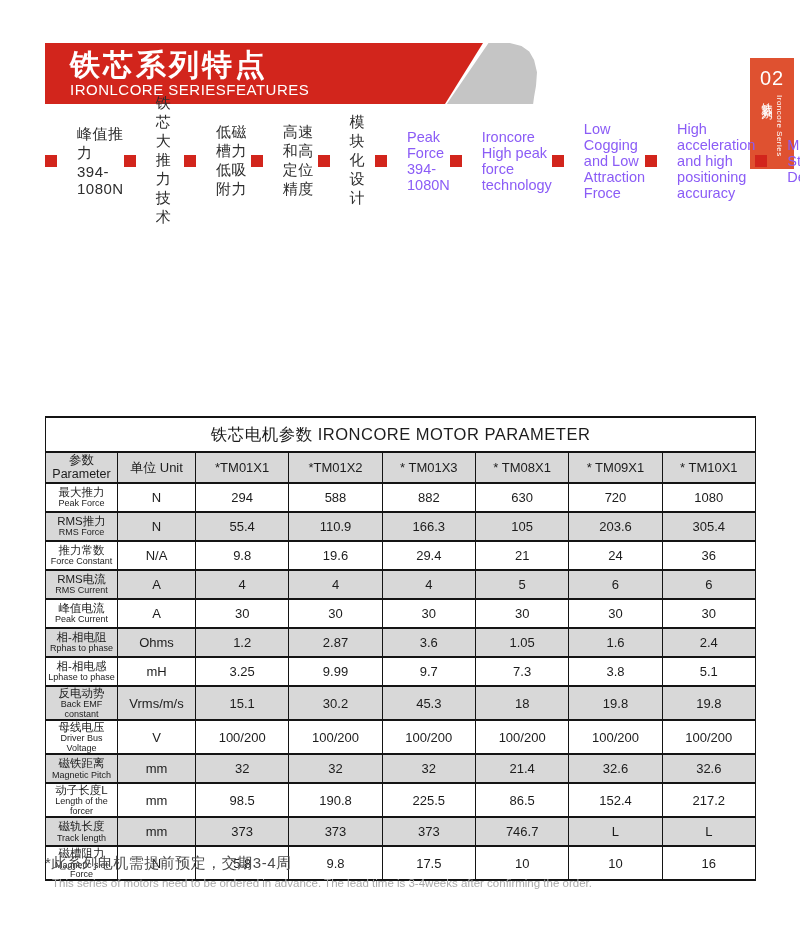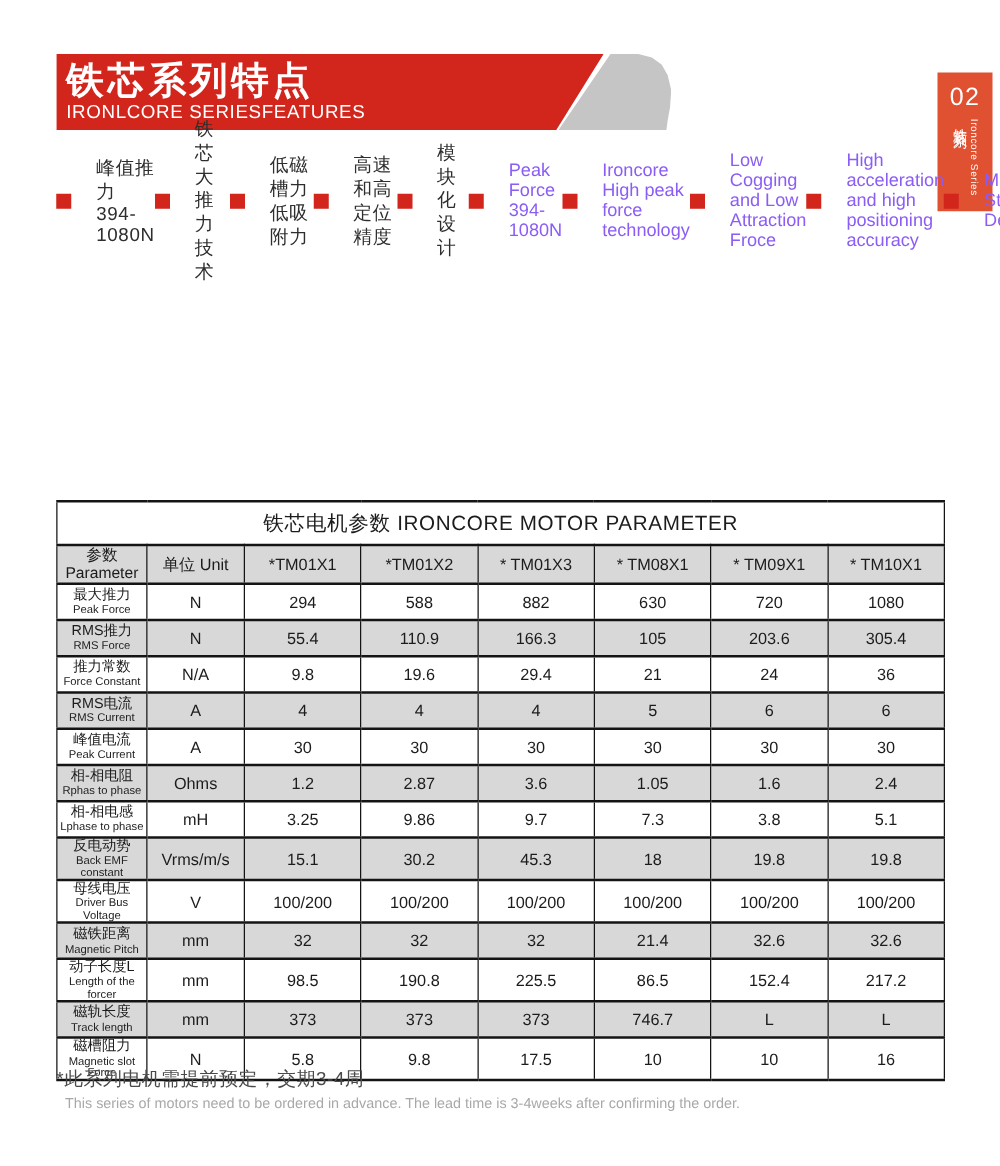--- a/index.html
+++ b/index.html
@@ -14,21 +14,21 @@
   .page{position:relative;width:800px;height:933px;background:#fff;overflow:hidden;}
 
   
   .banner-decor{
     position:absolute;left:440px;top:43px;width:97px;height:61px;background:#c5c5c5;
     clip-path:polygon(50% 0,72% 0,84% 5%,92% 14%,97% 28%,100% 48%,99% 70%,97% 88%,96% 100%,7% 100%);
   }
   .banner{
     position:absolute;left:45px;top:43px;width:438px;height:61px;background:var(--red);
     clip-path:polygon(0 0,100% 0,calc(100% - 38px) 100%,0 100%);
-    color:#fff;padding:5px 0 0 8px;
+    color:#fff;padding:5px 0 0 25px;
   }
   .banner .title-zh{font-size:30px;font-weight:bold;letter-spacing:3px;line-height:1.1;}
   .banner .title-en{font-size:15px;letter-spacing:0.5px;margin-top:0px;}
 
   
   .side-tab{
     position:absolute;left:750px;top:58px;width:44px;height:111px;
     background:var(--tab-orange);color:#fff;text-align:center;
   }
   .side-tab .tab-number{font-size:20px;margin-top:9px;letter-spacing:1px;}
@@ -40,21 +40,21 @@
   .features-col{position:absolute;top:146px;display:flex;flex-direction:row;}
   #features-zh{left:45px;width:320px;}
   #features-en{left:375px;width:380px;}
   .feature-item{display:flex;align-items:center;height:29px;}
   .bullet{width:12px;height:12px;background:var(--red);flex:0 0 12px;margin-right:20px;}
   .label-zh{font-size:15px;color:#2e2e2e;letter-spacing:0.5px;}
   .label-en{font-size:14.5px;color:#8b5cf6;}
 
   
   .table-wrap{position:absolute;left:45px;top:400px;width:711px;}
-  table{border-collapse:collapse;width:711px;table-layout:fixed;}
+  table{border-collapse:collapse;width:711px;table-layout:fixed;margin-top:16px;}
   td,th{
     border-left:1px solid var(--line);border-right:1px solid var(--line);
     border-top:2px solid var(--line);border-bottom:2px solid var(--line);
     text-align:center;vertical-align:middle;font-weight:normal;
   }
   tr.title-row{height:35px;}
   tr.title-row th{font-size:16.5px;background:#fff;letter-spacing:0.5px;}
   tr.head-row{height:31px;background:var(--row-gray);}
   tr.head-row th{font-size:13px;}
   .param-th .pzh{font-size:12.5px;line-height:1.1;}
@@ -245,21 +245,21 @@
             <td class="value-cell">1.6</td>
             <td class="value-cell">2.4</td>
           </tr>
           <tr>
             <td class="param-cell">
               <div class="pzh">相-相电感</div>
               <div class="pen">Lphase to phase</div>
             </td>
             <td class="unit-cell">mH</td>
             <td class="value-cell">3.25</td>
-            <td class="value-cell">9.86</td>
+            <td class="value-cell">9.99</td>
             <td class="value-cell">9.7</td>
             <td class="value-cell">7.3</td>
             <td class="value-cell">3.8</td>
             <td class="value-cell">5.1</td>
           </tr>
           <tr class="alt">
             <td class="param-cell">
               <div class="pzh">反电动势</div>
               <div class="pen">Back EMF constant</div>
             </td>

